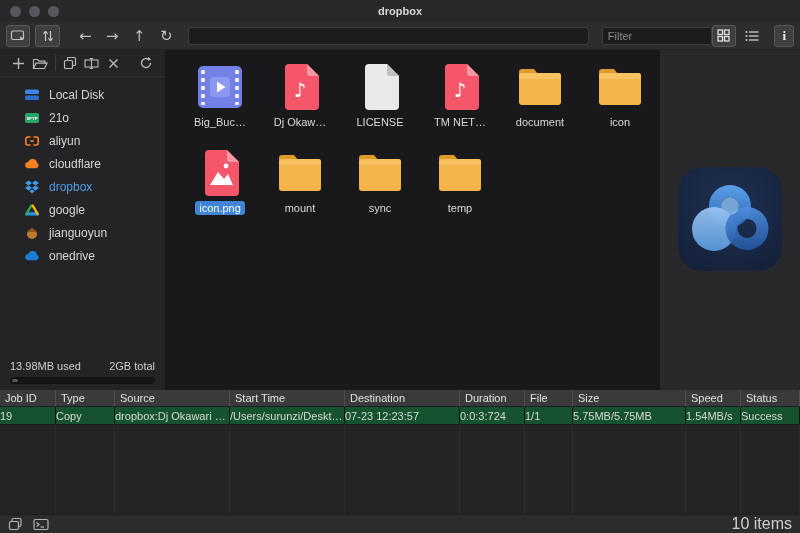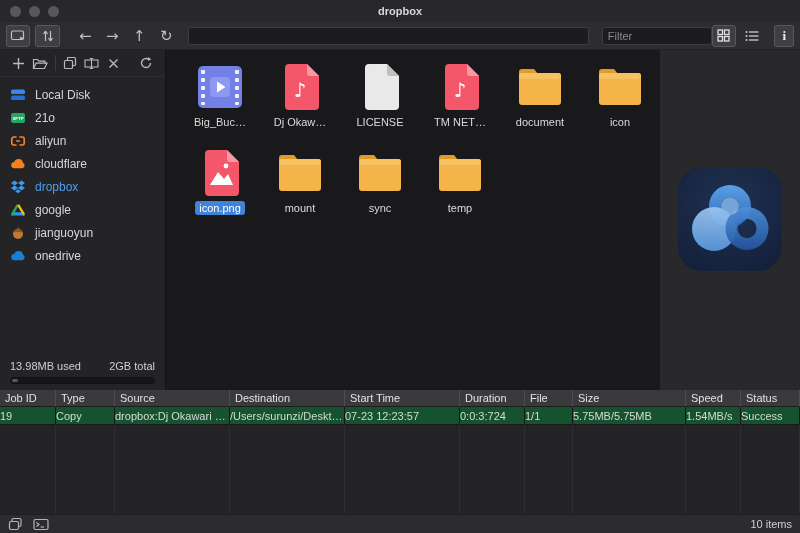--- a/index.html
+++ b/index.html
@@ -33,21 +33,21 @@
   
   .main { position:absolute; top:50px; left:0; right:0; height:340px; display:flex; }
 
   
   .sidebar { width:166px; background:#242427; border-right:1px solid #141416; position:relative; }
   .side-toolbar { height:27px; display:flex; align-items:center; padding:0 8px;
     border-bottom:1px solid #2e2e30; color:#b9b9bb; }
   .sbtn { width:24px; height:22px; display:flex; align-items:center; justify-content:center; }
   .side-divider { width:1px; height:16px; background:#3c3c3e; margin:0 4px; }
   .remote-list { padding-top:6px; }
-  .remote { height:23px; display:flex; align-items:center; padding-left:10px; gap:9px;
+  .remote { height:23px; display:flex; align-items:center; padding-left:24px; gap:9px;
     font-size:12px; color:#d6d6d8; }
   .remote .ric { width:16px; height:14px; flex:0 0 16px; }
   .remote.selected { color:#4f9de8; }
   .usage { position:absolute; left:0; right:0; bottom:6px; }
   .usage-row { display:flex; justify-content:space-between; padding:0 10px; font-size:11px; color:#cfcfd1; }
   .usage-bar { margin:5px 10px 0 10px; height:7px; background:#161618; border-radius:4px;
     border:1px solid #111; position:relative; }
   .usage-fill { position:absolute; left:1px; top:1px; bottom:1px; width:6px; background:#55555a; border-radius:3px; }
 
   
@@ -70,21 +70,21 @@
   .jh { background:#3a3a3d; border-right:1px solid #4e4e50; border-bottom:1px solid #1c1c1e;
     color:#e2e2e4; display:flex; align-items:center; padding-left:5px; white-space:nowrap; overflow:hidden; }
   .jc { background:#14532d; border-right:1px solid #161618; border-bottom:1px solid #1a1a1c;
     color:#d8d8da; display:flex; align-items:center; white-space:nowrap; overflow:hidden; }
   .jf { background:#242427; border-right:1px solid #2f2f31; }
 
   
   .statusbar { position:absolute; top:514px; left:0; right:0; height:19px; background:#2c2c2e;
     border-top:1px solid #1e1e20; display:flex; align-items:center; padding:0 8px; color:#bcbcbe; }
   .status-icons { display:flex; gap:10px; align-items:center; }
-  .items-count { margin-left:auto; font-size:11px; color:#d0d0d2; }
+  .items-count { margin-left:auto; font-size:16px; color:#d0d0d2; }
 
   svg { display:block; }
 </style>
 </head>
 <body>
 
 <div class="window">
 
   <div class="titlebar">
     <div class="traffic">
@@ -403,22 +403,22 @@
         <path fill-rule="evenodd" fill="url(#blobC)" opacity="0.92" d="M70 41 a21.5 21.5 0 1 1 -0.01 0 Z M70 53 a9.5 9.5 0 1 0 0.01 0 Z"></path>
         <circle cx="53" cy="40" r="9" fill="#87b9ee" opacity="0.85"></circle>
       </svg>
     </div>
   </div>
 
   <div class="jobs">
     <div class="jh">Job ID</div>
     <div class="jh">Type</div>
     <div class="jh">Source</div>
+    <div class="jh">Start Time</div>
     <div class="jh">Destination</div>
-    <div class="jh">Start Time</div>
     <div class="jh">Duration</div>
     <div class="jh">File</div>
     <div class="jh">Size</div>
     <div class="jh">Speed</div>
     <div class="jh">Status</div>
 
     <div class="jc">19</div>
     <div class="jc">Copy</div>
     <div class="jc">dropbox:Dj Okawari …</div>
     <div class="jc">/Users/surunzi/Deskt…</div>

